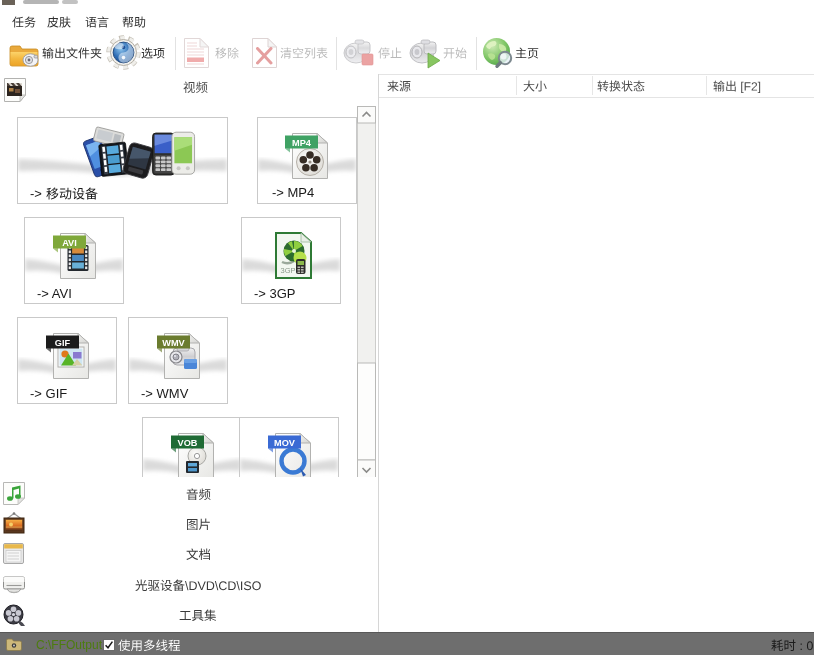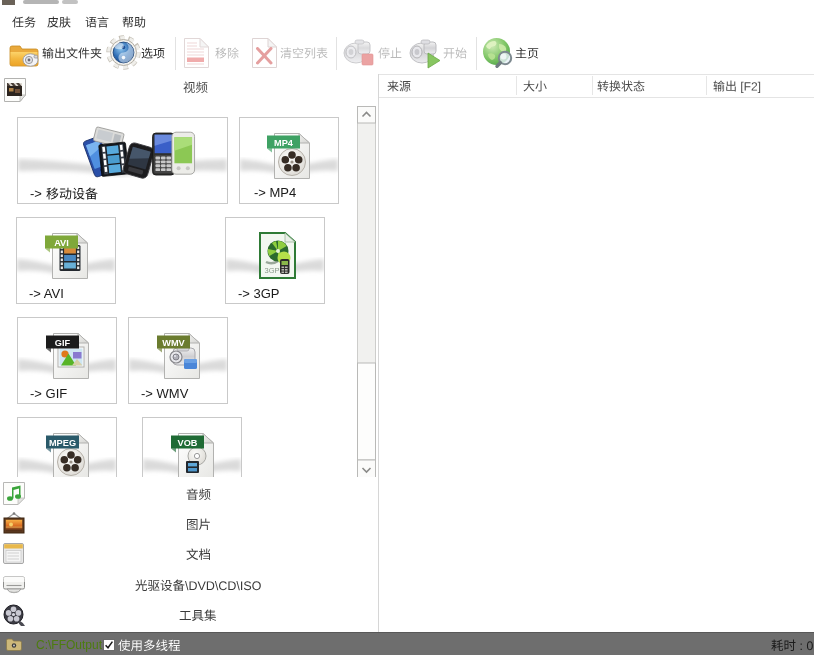--- a/index.html
+++ b/index.html
@@ -290,37 +290,37 @@
  <circle cx="115" cy="48" r="2.4" fill="#c8c8c4"></circle>
  <circle cx="126" cy="48" r="2.4" fill="#c8c8c4"></circle>
 </g>
 </g>
 </svg>
 <div class="lab" style="left:12px;top:68px">-&gt;&nbsp;</div>
       <svg style="position:absolute;left:28px;top:69px" width="54" height="15">
         <path transform="translate(0,11.44) scale(0.013,-0.013)" fill="#1a1a1a" d="M340 831C273 800 157 771 57 752C66 735 76 710 79 694C117 700 158 707 199 716V553H47V483H184C149 369 89 238 33 166C45 148 63 118 71 97C117 160 163 262 199 365V-81H269V380C298 335 333 277 347 247L391 307C373 332 294 432 269 460V483H392V553H269V733C312 744 353 757 387 771ZM511 589C544 569 581 541 608 516C539 478 461 450 383 432C396 417 414 392 422 374C622 427 816 534 902 723L854 747L841 744H653C676 771 697 798 715 825L638 840C593 766 504 681 380 620C396 610 419 585 431 569C492 602 544 640 589 680H798C766 631 721 589 669 553C640 578 600 607 566 626ZM559 194C598 169 642 133 673 103C582 41 473 0 361 -22C374 -38 392 -65 400 -84C647 -26 870 103 958 366L909 388L896 385H722C743 410 760 436 776 462L699 477C649 387 545 285 394 215C411 204 432 179 443 163C532 208 605 262 664 320H861C829 252 784 194 729 146C698 176 654 209 615 232Z M1089 758V691H1476V758ZM1653 823C1653 752 1653 680 1650 609H1507V537H1647C1635 309 1595 100 1458 -25C1478 -36 1504 -61 1517 -79C1664 61 1707 289 1721 537H1870C1859 182 1846 49 1819 19C1809 7 1798 4 1780 4C1759 4 1706 4 1650 10C1663 -12 1671 -43 1673 -64C1726 -68 1781 -68 1812 -65C1844 -62 1864 -53 1884 -27C1919 17 1931 159 1945 571C1945 582 1945 609 1945 609H1724C1726 680 1727 752 1727 823ZM1089 44 1090 45V43C1113 57 1149 68 1427 131L1446 64L1512 86C1493 156 1448 275 1410 365L1348 348C1368 301 1388 246 1406 194L1168 144C1207 234 1245 346 1270 451H1494V520H1054V451H1193C1167 334 1125 216 1111 183C1094 145 1081 118 1065 113C1074 95 1085 59 1089 44Z M2122 776C2175 729 2242 662 2273 619L2324 672C2292 713 2225 778 2171 822ZM2043 526V454H2184V95C2184 49 2153 16 2134 4C2148 -11 2168 -42 2175 -60C2190 -40 2217 -20 2395 112C2386 127 2374 155 2368 175L2257 94V526ZM2491 804V693C2491 619 2469 536 2337 476C2351 464 2377 435 2386 420C2530 489 2562 597 2562 691V734H2739V573C2739 497 2753 469 2823 469C2834 469 2883 469 2898 469C2918 469 2939 470 2951 474C2948 491 2946 520 2944 539C2932 536 2911 534 2897 534C2884 534 2839 534 2828 534C2812 534 2810 543 2810 572V804ZM2805 328C2769 248 2715 182 2649 129C2582 184 2529 251 2493 328ZM2384 398V328H2436L2422 323C2462 231 2519 151 2590 86C2515 38 2429 5 2341 -15C2355 -31 2371 -61 2377 -80C2474 -54 2566 -16 2647 39C2723 -17 2814 -58 2917 -83C2926 -62 2947 -32 2963 -16C2867 4 2781 39 2708 86C2793 160 2861 256 2901 381L2855 401L2842 398Z M3685 688C3637 637 3572 593 3498 555C3430 589 3372 630 3329 677L3340 688ZM3369 843C3319 756 3221 656 3076 588C3093 576 3116 551 3128 533C3184 562 3233 595 3276 630C3317 588 3365 551 3420 519C3298 468 3160 433 3030 415C3043 398 3058 365 3064 344C3209 368 3363 411 3499 477C3624 417 3772 378 3926 358C3936 379 3956 410 3973 427C3831 443 3694 473 3578 519C3673 575 3754 644 3808 727L3759 758L3746 754H3399C3418 778 3435 802 3450 827ZM3248 129H3460V18H3248ZM3248 190V291H3460V190ZM3746 129V18H3537V129ZM3746 190H3537V291H3746ZM3170 357V-80H3248V-48H3746V-78H3827V357Z"></path>
       </svg>
 </div>
-<div class="card" style="left:239px;top:14px">
+<div class="card" style="left:257px;top:14px">
 <svg class="abs" style="left:0;top:0" width="98" height="85" viewBox="0 0 98 85">
         <use href="#swoosh"></use>
       </svg>
 <svg class="abs" style="left:24px;top:12px" width="58" height="56" viewBox="-10 -3 58 56">
         <path d="M0.5,0.5 H25 L35.5,10 V45.5 H0.5 Z" fill="url(#pg)" stroke="#b2b2b0"></path>
         <path d="M25,0.5 V10 H35.5 Z" fill="url(#foldg)" stroke="#b2b2b0"></path>
         <g transform="translate(18,29)">
           <use href="#reel"></use>
         </g>
         <path d="M-7,15.5 L-2,19.5 V15 Z" fill="#3fa264" opacity="0.65"></path>
         <rect x="-7" y="2.5" width="33" height="13" fill="#3fa264"></rect>
         <text x="9.5" y="12.6" font-family="Liberation Sans" font-size="9.2" font-weight="bold" fill="#fff" text-anchor="middle">MP4</text>
       </svg>
 <div class="lab" style="left:14px;top:67px">-&gt; MP4</div>
 </div>
-<div class="card" style="left:16px;top:114px">
+<div class="card" style="left:24px;top:114px">
       <svg class="abs" style="left:0;top:0" width="98" height="85" viewBox="0 0 98 85">
         <use href="#swoosh"></use>
       </svg>
 <svg class="abs" style="left:25px;top:12px" width="58" height="56" viewBox="-10 -3 58 56">
         <path d="M0.5,0.5 H25 L35.5,10 V45.5 H0.5 Z" fill="url(#pg)" stroke="#b2b2b0"></path>
         <path d="M25,0.5 V10 H35.5 Z" fill="url(#foldg)" stroke="#b2b2b0"></path>
         <g transform="translate(7.5,12)">
           <rect x="0" y="0" width="21" height="26" rx="1.5" fill="#23282e"></rect>
           <rect x="1.2" y="1.5" width="2.2" height="2.6" fill="#e8e8e8"></rect>
           <rect x="1.2" y="5.5" width="2.2" height="2.6" fill="#e8e8e8"></rect>
@@ -337,21 +337,21 @@
           <rect x="4.6" y="2.5" width="11.8" height="6" fill="#d88a3a"></rect>
           <rect x="4.6" y="10" width="11.8" height="6" fill="#4a88c0"></rect>
           <rect x="4.6" y="17.5" width="11.8" height="6" fill="#68b0d8"></rect>
         </g>
         <path d="M-7,15.5 L-2,19.5 V15 Z" fill="#7fa83a" opacity="0.65"></path>
         <rect x="-7" y="2.5" width="33" height="13" fill="#7fa83a"></rect>
         <text x="9.5" y="12.6" font-family="Liberation Sans" font-size="9.2" font-weight="bold" fill="#fff" text-anchor="middle">AVI</text>
       </svg>
 <div class="lab" style="left:12px;top:68px">-&gt; AVI</div>
 </div>
-<div class="card" style="left:225px;top:114px">
+<div class="card" style="left:241px;top:114px">
       <svg class="abs" style="left:0;top:0" width="98" height="85" viewBox="0 0 98 85">
         <use href="#swoosh"></use>
       </svg>
 <svg class="abs" style="left:33px;top:14px" width="38" height="48">
         <path d="M1,1 H26 L36,10 V46 H1 Z" fill="#f2f7f0" stroke="#2e7a35" stroke-width="2"></path>
         <path d="M26,1 V10 H36 Z" fill="#e9efe7" stroke="#9ab89a" stroke-width="0.8"></path>
         <path d="M7,30 q6,3 12,-1" stroke="#9aa89a" stroke-width="2.5" fill="none"></path>
         <g transform="translate(19,19)">
           <circle r="10.5" fill="#2c6b2e"></circle>
           <path d="M0,0 L0,-10 A10,10 0 0 1 8.6,-5 Z M0,0 L8.6,5 A10,10 0 0 1 0,10 Z M0,0 L-8.6,5 A10,10 0 0 1 -10,-2 Z M0,0 L-6,-8 A10,10 0 0 1 -2,-9.8 Z" fill="#8fce3f"></path>
@@ -408,52 +408,53 @@
           <circle cx="8" cy="10" r="1" fill="#e8e8f0"></circle>
           <rect x="17" y="13" width="13" height="10" rx="1.5" fill="#4a86d8" stroke="#34660a8" stroke-width="0"></rect>
           <rect x="17" y="13" width="13" height="4" rx="1.5" fill="#6aa0e4"></rect>
         </g>
         <path d="M-7,15.5 L-2,19.5 V15 Z" fill="#6b7c2f" opacity="0.65"></path>
         <rect x="-7" y="2.5" width="33" height="13" fill="#6b7c2f"></rect>
         <text x="9.5" y="12.6" font-family="Liberation Sans" font-size="9.2" font-weight="bold" fill="#fff" text-anchor="middle">WMV</text>
       </svg>
 <div class="lab" style="left:12px;top:68px">-&gt; WMV</div>
 </div>
-<div class="card" style="left:17px;top:314px">
-      <svg class="abs" style="left:0;top:0" width="98" height="85" viewBox="0 0 98 85">
-        <use href="#swoosh"></use>
-      </svg>
-<svg class="abs" style="left:25px;top:12px" width="58" height="56" viewBox="-10 -3 58 56">
-        <path d="M0.5,0.5 H25 L35.5,10 V45.5 H0.5 Z" fill="url(#pg)" stroke="#b2b2b0"></path>
-        <path d="M25,0.5 V10 H35.5 Z" fill="url(#foldg)" stroke="#b2b2b0"></path>
-        <g transform="translate(18,29)">
-          <use href="#reel"></use>
-        </g>
-        <path d="M-7,15.5 L-2,19.5 V15 Z" fill="#2a5a6a" opacity="0.65"></path>
-        <rect x="-7" y="2.5" width="33" height="13" fill="#2a5a6a"></rect>
-        <text x="9.5" y="12.6" font-family="Liberation Sans" font-size="9.2" font-weight="bold" fill="#fff" text-anchor="middle">MPEG</text>
-      </svg>
-</div>
 <div class="card" style="left:142px;top:314px">
       <svg class="abs" style="left:0;top:0" width="98" height="85" viewBox="0 0 98 85">
         <use href="#swoosh"></use>
       </svg>
 <svg class="abs" style="left:25px;top:12px" width="58" height="56" viewBox="-10 -3 58 56">
         <path d="M0.5,0.5 H25 L35.5,10 V45.5 H0.5 Z" fill="url(#pg)" stroke="#b2b2b0"></path>
         <path d="M25,0.5 V10 H35.5 Z" fill="url(#foldg)" stroke="#b2b2b0"></path>
         <g transform="translate(8,14)">
           <circle cx="11" cy="9" r="9" fill="url(#reelg)" stroke="#a8a8a4"></circle>
           <circle cx="11" cy="9" r="2.6" fill="#fff" stroke="#999"></circle>
           <rect x="0" y="14" width="13" height="12" rx="1" fill="#23282e"></rect>
           <rect x="2" y="16" width="9" height="3.4" fill="#5ea7d8"></rect>
           <rect x="2" y="21" width="9" height="3.4" fill="#4d96cb"></rect>
         </g>
         <path d="M-7,15.5 L-2,19.5 V15 Z" fill="#1f6b35" opacity="0.65"></path>
         <rect x="-7" y="2.5" width="33" height="13" fill="#1f6b35"></rect>
         <text x="9.5" y="12.6" font-family="Liberation Sans" font-size="9.2" font-weight="bold" fill="#fff" text-anchor="middle">VOB</text>
+      </svg>
+</div>
+<div class="card" style="left:239px;top:314px">
+      <svg class="abs" style="left:0;top:0" width="98" height="85" viewBox="0 0 98 85">
+        <use href="#swoosh"></use>
+      </svg>
+<svg class="abs" style="left:25px;top:12px" width="58" height="56" viewBox="-10 -3 58 56">
+        <path d="M0.5,0.5 H25 L35.5,10 V45.5 H0.5 Z" fill="url(#pg)" stroke="#b2b2b0"></path>
+        <path d="M25,0.5 V10 H35.5 Z" fill="url(#foldg)" stroke="#b2b2b0"></path>
+        <g transform="translate(18,28)">
+          <circle r="11.5" fill="none" stroke="#3a7ad4" stroke-width="4.4"></circle>
+          <path d="M7,7 L13,14 L10,15.5 Z" fill="#2a5ab0"></path>
+        </g>
+        <path d="M-7,15.5 L-2,19.5 V15 Z" fill="#3a6ad4" opacity="0.65"></path>
+        <rect x="-7" y="2.5" width="33" height="13" fill="#3a6ad4"></rect>
+        <text x="9.5" y="12.6" font-family="Liberation Sans" font-size="9.2" font-weight="bold" fill="#fff" text-anchor="middle">MOV</text>
       </svg>
 </div>
 <svg class="abs" style="left:357px;top:3px" width="20" height="372">
 <rect x="0.5" y="0.5" width="18" height="371" fill="#f1f1ef" stroke="#cdcdcb"></rect>
 <rect x="0.5" y="0.5" width="18" height="16.5" fill="#fbfbfa" stroke="#b9b9b7"></rect>
 <path d="M5.5,10.5 L9.5,6.5 L13.5,10.5" fill="none" stroke="#8a8a88" stroke-width="1.6"></path>
 <rect x="0.5" y="257" width="18" height="97" fill="#fdfdfc" stroke="#b9b9b7"></rect>
 <rect x="0.5" y="354" width="18" height="20.5" fill="#fbfbfa" stroke="#b9b9b7"></rect>
 <path d="M5.5,362 L9.5,366 L13.5,362" fill="none" stroke="#8a8a88" stroke-width="1.6"></path>
 </svg>

